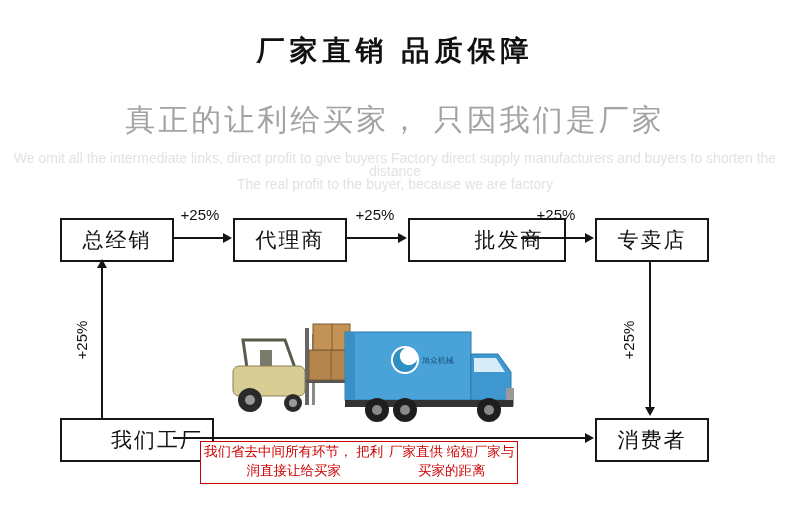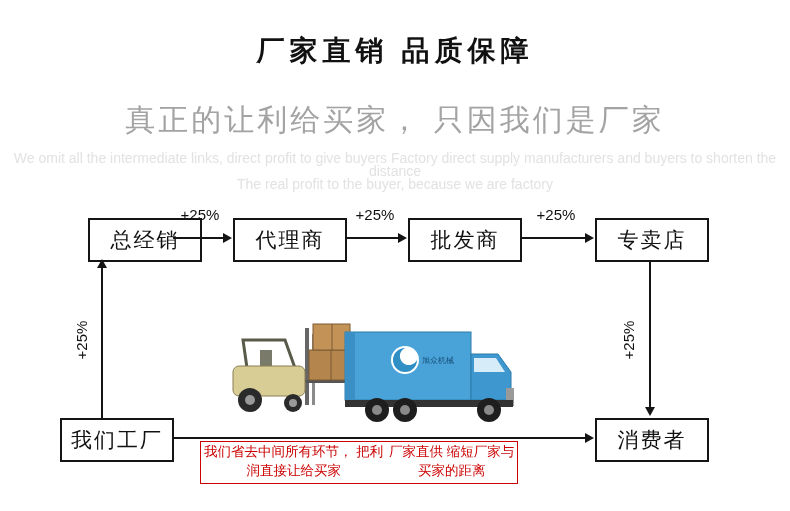--- a/index.html
+++ b/index.html
@@ -95,26 +95,26 @@
 
 <div class="canvas">
 
   <div class="title">厂家直销  品质保障</div>
   <div class="subtitle">真正的让利给买家， 只因我们是厂家</div>
   <div class="watermark">
     <div>We omit all the intermediate links, direct profit to give buyers Factory direct supply manufacturers and buyers to shorten the distance</div>
     <div>The real profit to the buyer, because we are factory</div>
   </div>
 
-  <div class="node" style="left:60px; top:218px;margin-left:28px;">总经销</div>
+  <div class="node" style="left:60px; top:218px;">总经销</div>
   <div class="node" style="left:233px; top:218px;">代理商</div>
-  <div class="node" style="left:408px; top:218px;">批发商</div>
+  <div class="node" style="left:408px; top:218px;padding-left:44px;">批发商</div>
   <div class="node" style="left:595px; top:218px;">专卖店</div>
 
-  <div class="node" style="left:60px; top:418px;">我们工厂</div>
+  <div class="node" style="left:60px; top:418px;padding-left:40px;">我们工厂</div>
   <div class="node" style="left:595px; top:418px;">消费者</div>
 
   <div class="hline" style="left:173px; top:237px; width:50px;"></div>
   <div class="head-right" style="left:223px; top:233px;"></div>
   <div class="pct" style="left:178px; top:206px;">+25%</div>
 
   <div class="hline" style="left:346px; top:237px; width:52px;"></div>
   <div class="head-right" style="left:398px; top:233px;"></div>
   <div class="pct" style="left:353px; top:206px;">+25%</div>
 

